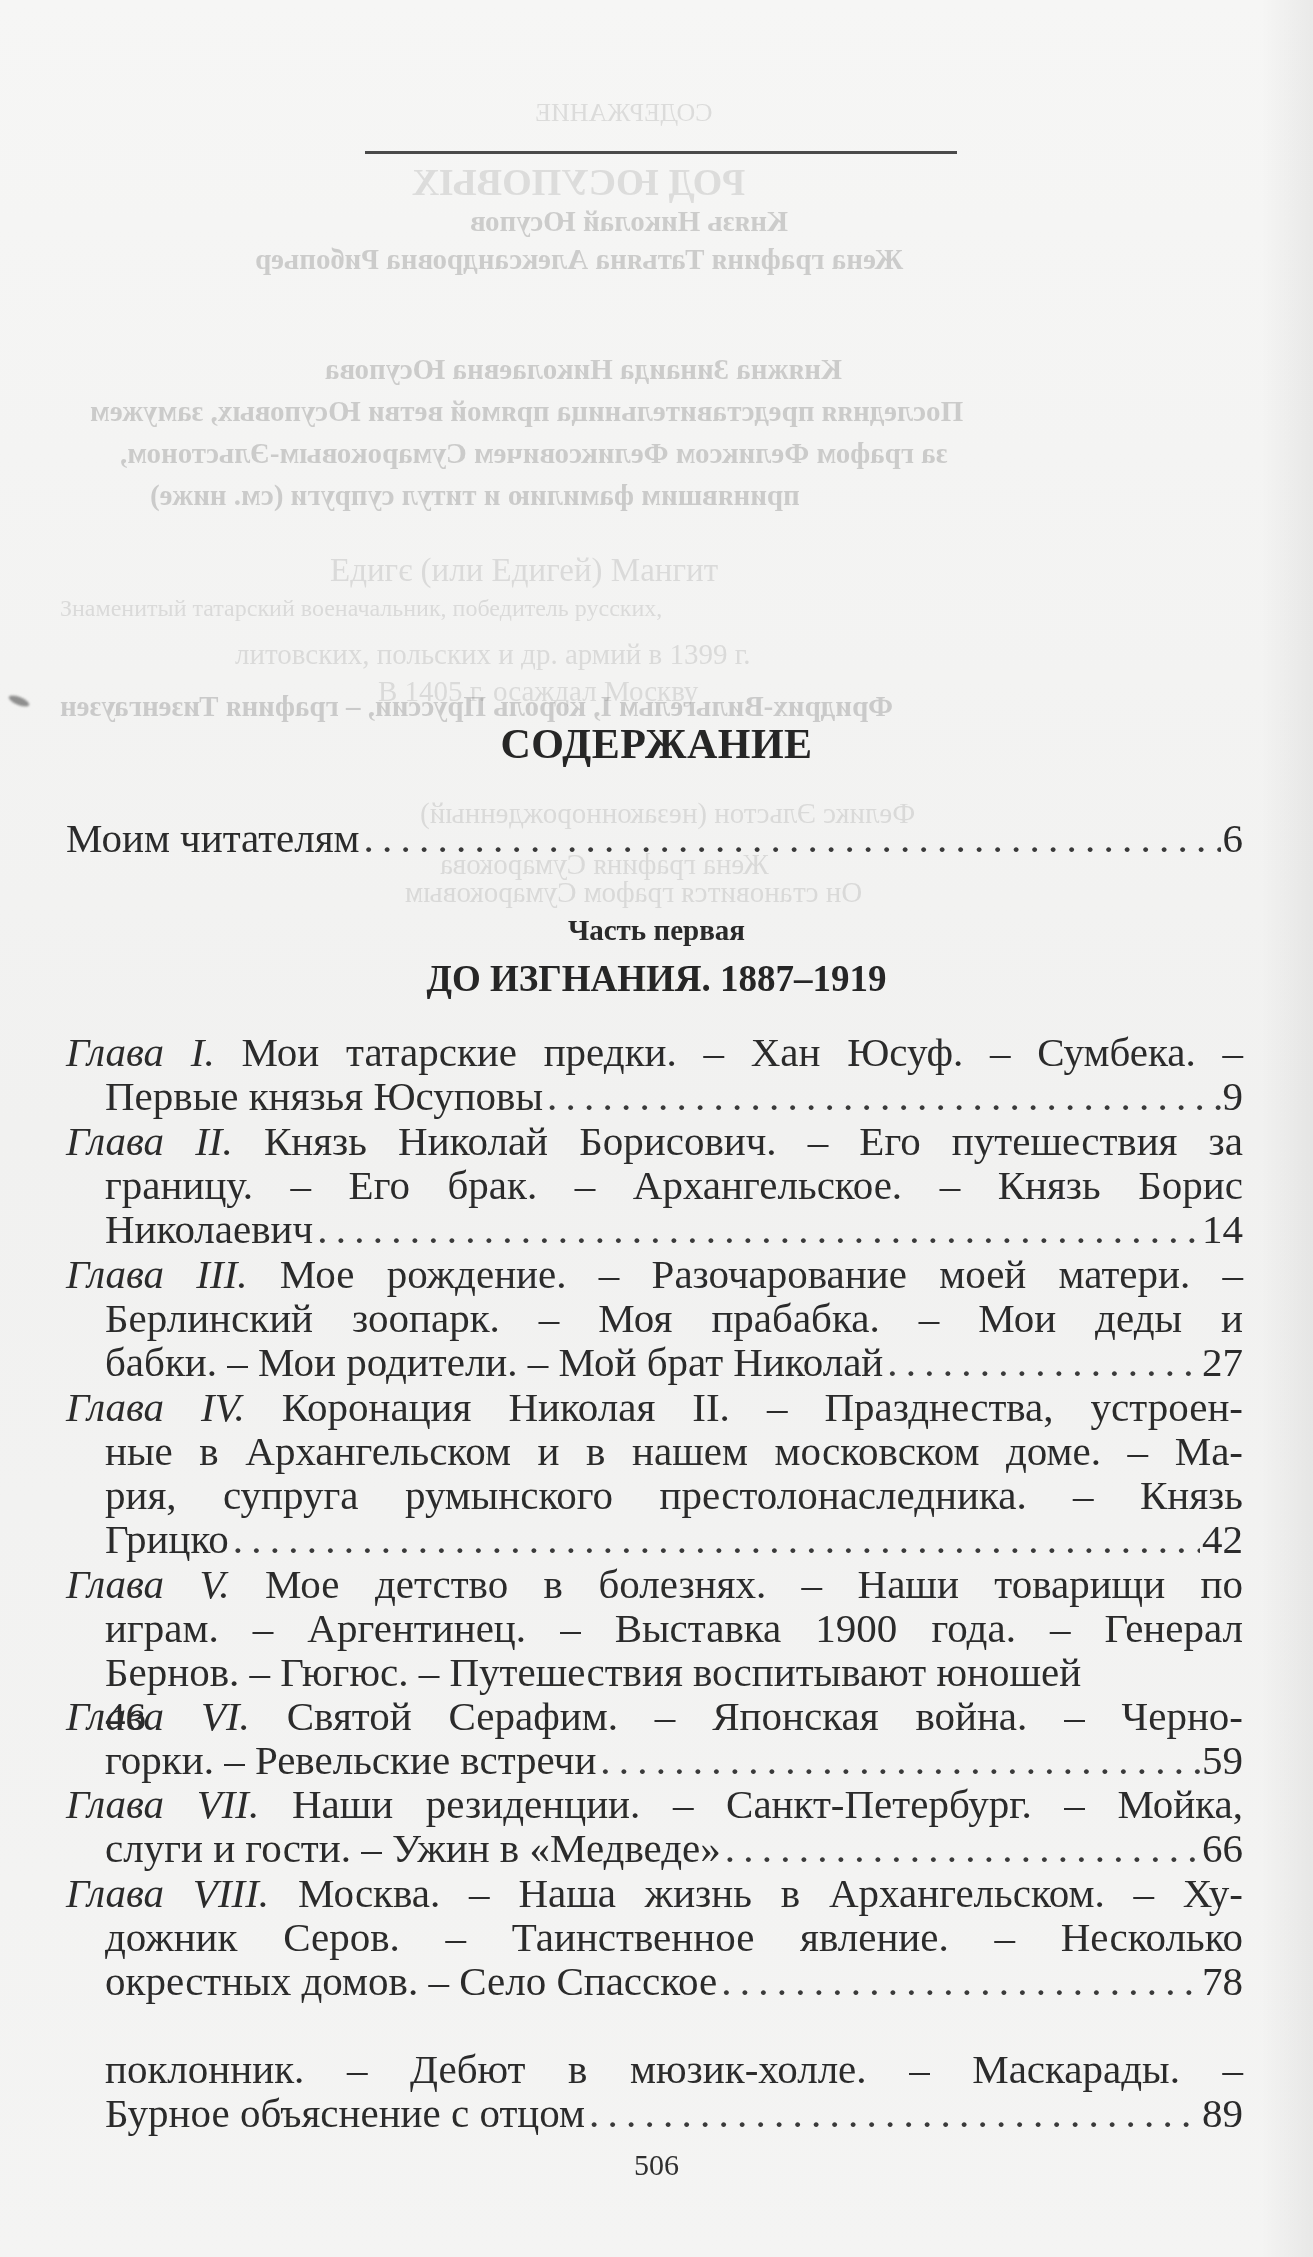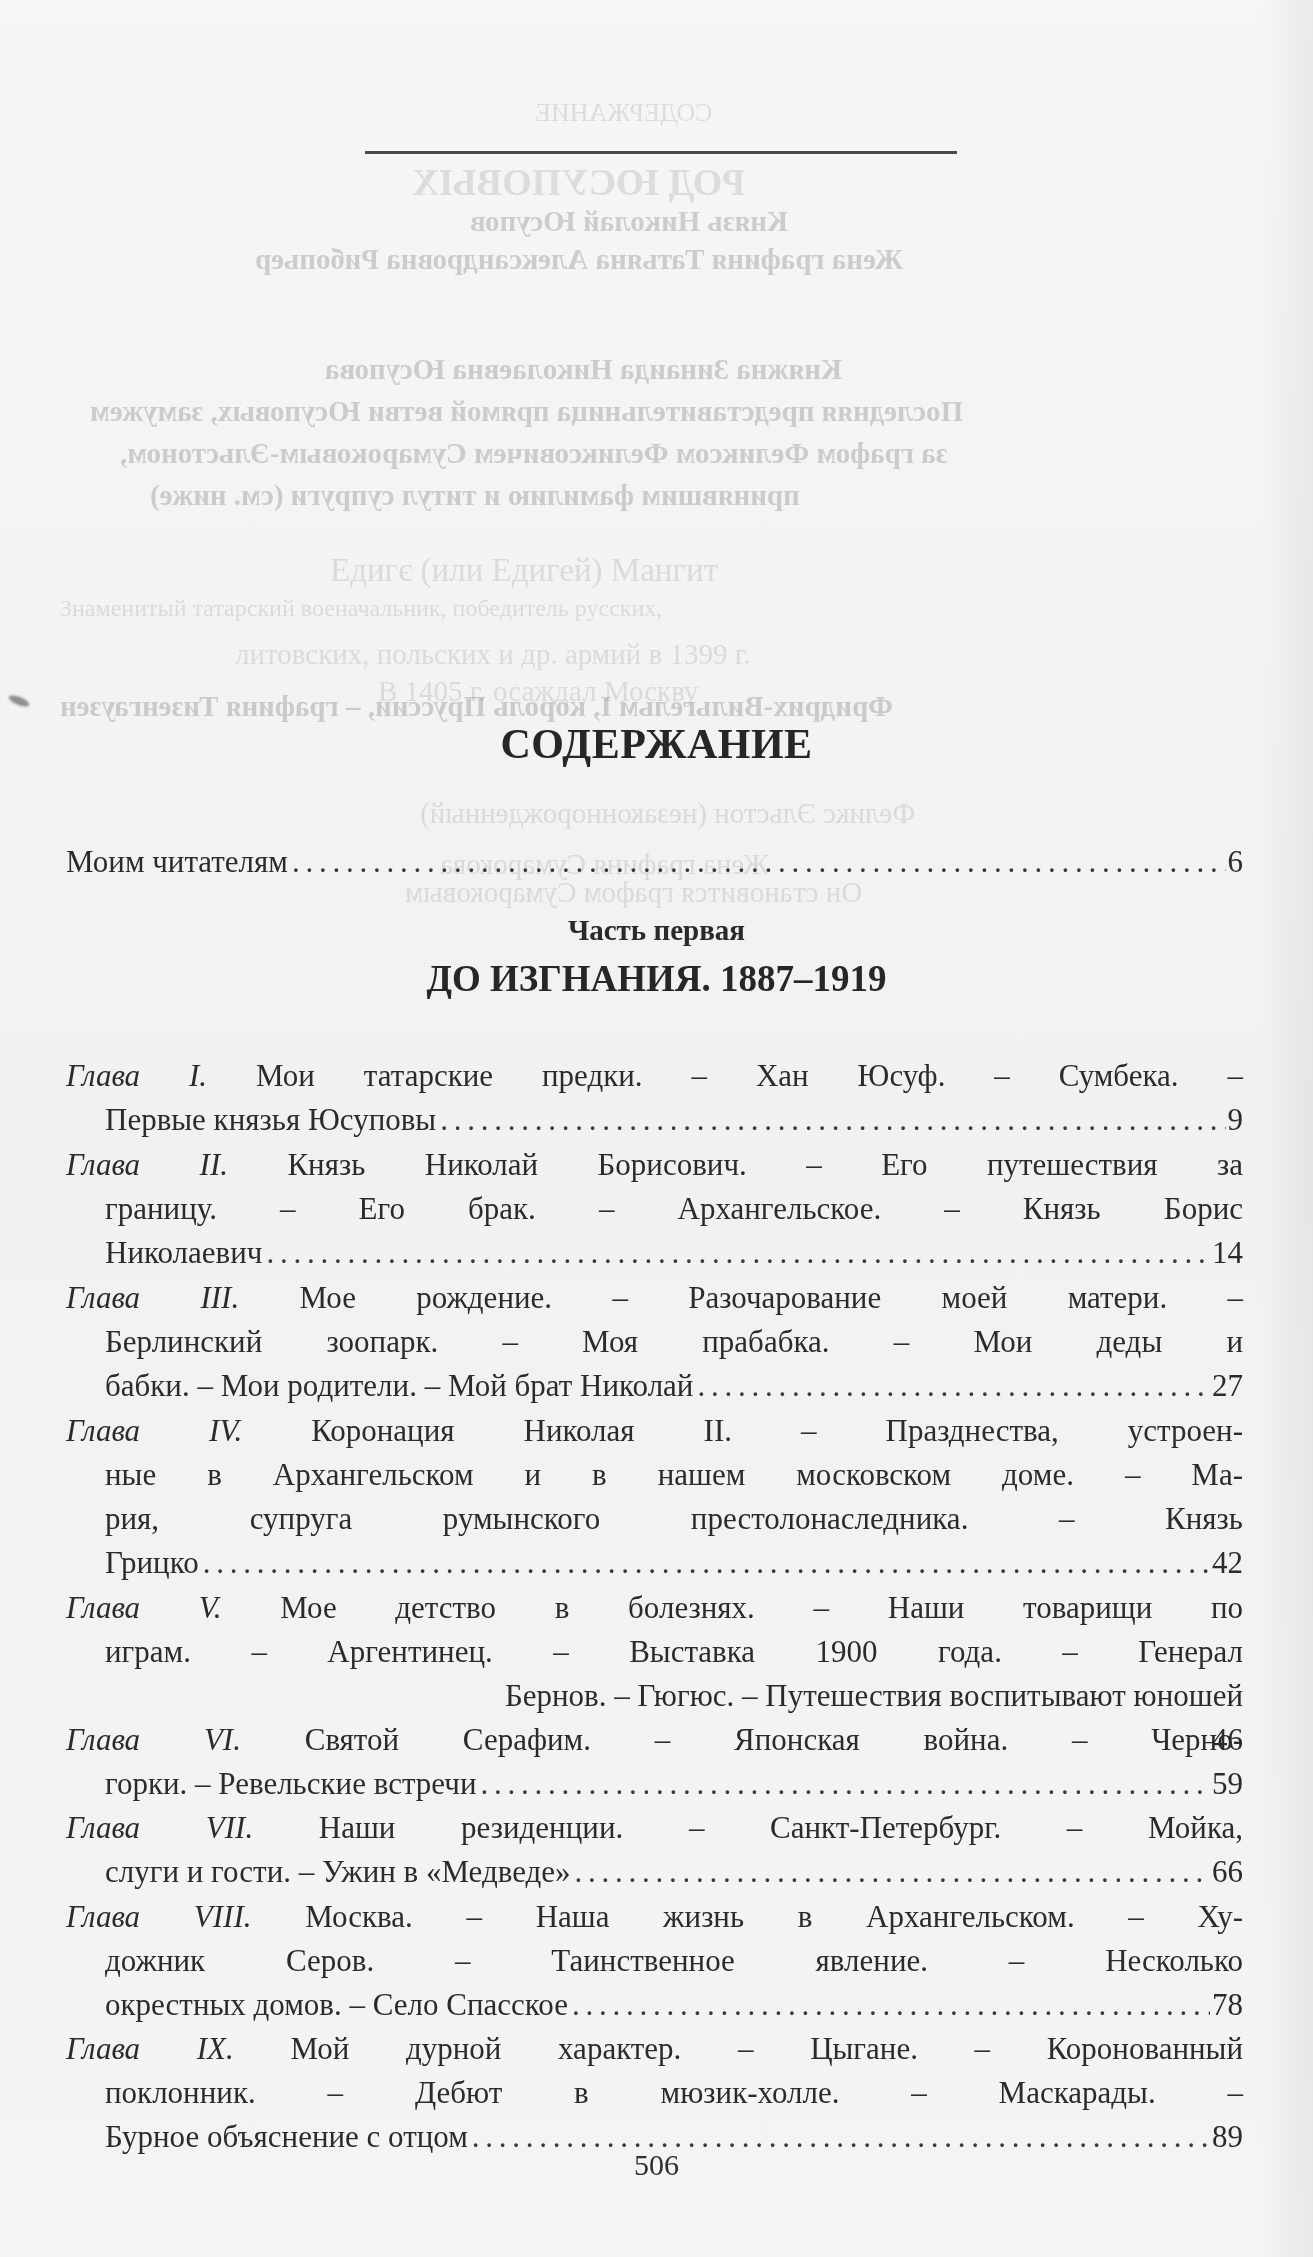--- a/index.html
+++ b/index.html
@@ -92,27 +92,26 @@
       font-size: 37px;
       font-weight: bold;
       color: #262626;
     }
 
     .toc-line {
       position: absolute;
       left: 66px;
       width: 1177px;
       height: 44px;
-      font-size: 31px;
+      font-size: 41px;
       line-height: 44px;
       white-space: nowrap;
       display: flex;
-      align-items: flex-end;
+      align-items: flex-start;
       color: #2b2b2b;
-      margin-top: 24px;
     }
     .toc-line.cont { left: 105px; width: 1138px; }
     .toc-line .txt { flex: 0 0 auto; }
     .toc-line .lead {
       flex: 1 1 auto;
       overflow: hidden;
       margin: 0 2px 0 4px;
       letter-spacing: 2px;
       color: #3a3a3a;
     }
@@ -254,23 +253,20 @@
   </div>
   <div class="toc-line justify" style="top:1871px;">
     <span class="txt"><span class="chap-label">Глава VIII.</span> <span>Москва. – Наша жизнь в Архангельском. – Ху-</span></span>
   </div>
   <div class="toc-line cont" style="top:1959px;">
     <span class="txt">окрестных домов. – Село Спасское</span>
     <span class="lead"></span>
     <span class="pg">78</span>
   </div>
 
-  <div class="toc-line justify" style="top:2003px;">
-    <span class="txt"><span class="chap-label">Глава IX.</span> <span>Мой дурной характер. – Цыгане. – Коронованный</span></span>
-  </div>
   <div class="toc-line cont justify" style="top:2047px;">
     <span class="txt">поклонник. – Дебют в мюзик-холле. – Маскарады. –</span>
   </div>
   <div class="toc-line cont" style="top:2091px;">
     <span class="txt">Бурное объяснение с отцом</span>
     <span class="lead"></span>
     <span class="pg">89</span>
   </div>
 
   <div class="folio">506</div>

